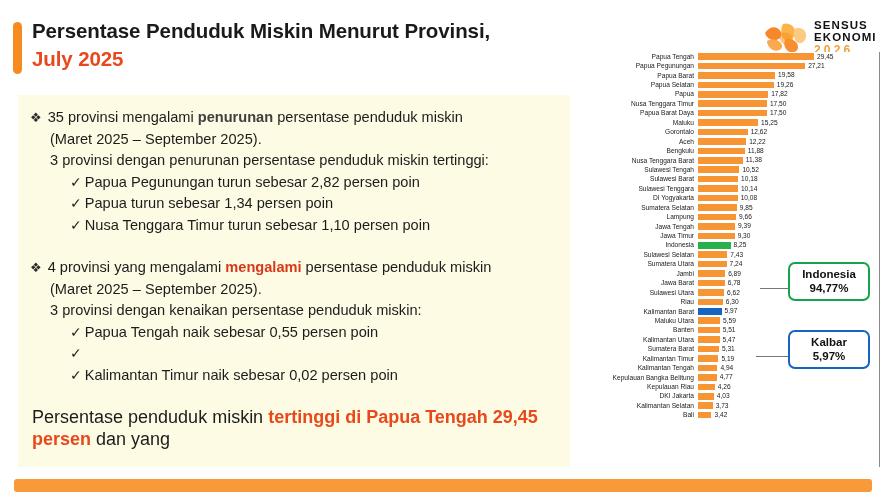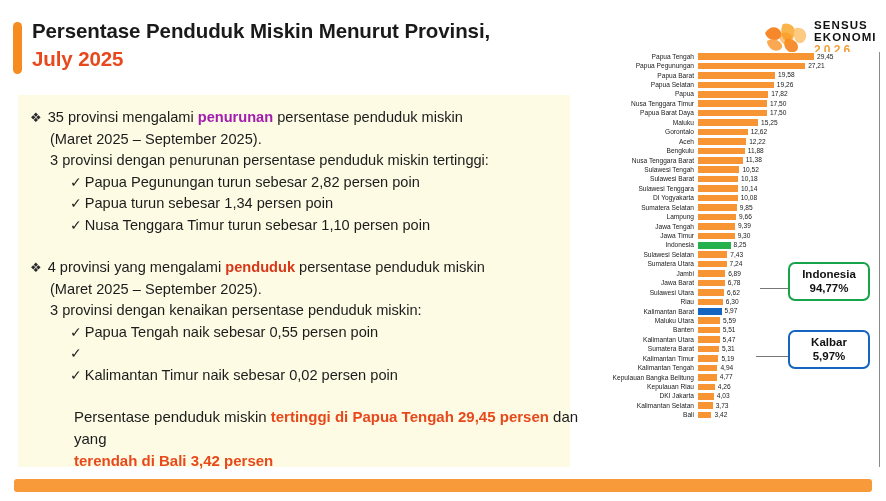--- a/index.html
+++ b/index.html
@@ -48,26 +48,26 @@
     line-height:21.5px;
   }
   #b1{position:absolute;left:12px;top:12px;width:532px;}
   #b2{position:absolute;left:12px;top:162px;width:532px;}
   #b3{position:absolute;left:14px;top:311px;width:524px;}
   .bullet-row{display:flex;align-items:flex-start;}
   .dia{
     color:#2b2b2b;font-size:13px;line-height:21.5px;margin-right:6px;flex:0 0 auto;
   }
   .btext{flex:1 1 auto;}
-  .hl-orange{color:#a21caf;font-weight:bold;}
+  .hl-orange{color:#404040;font-weight:bold;}
   .hl-red{color:#D8381A;font-weight:bold;}
   .sub-line{margin-left:20px;}
   .chk-row{display:flex;align-items:flex-start;margin-left:40px;}
   .chk{color:#1c1c1c;font-size:14px;margin-right:3px;flex:0 0 auto;}
-  .final-text{color:#1c1c1c;font-size:15px;line-height:22px;font-weight:500;margin-left:42px;}
+  .final-text{color:#1c1c1c;font-size:18px;line-height:22px;font-weight:500;}
   .final-hl{color:#E8491C;font-weight:bold;}
   
   #chart-panel{
     position:absolute;left:592px;top:52px;width:288px;height:415px;
     background:#ffffff;
   }
   #chart-divider{
     position:absolute;left:879px;top:52px;width:1px;height:415px;background:#8a8a8a;
   }
   .bar-row{
@@ -150,40 +150,39 @@
     </div>
     <div class="chk-row">
       <span class="chk">✓</span>
       <span>Nusa Tenggara Timur turun sebesar 1,10 persen poin</span>
     </div>
   </div>
 
   <div class="para" id="b2">
     <div class="bullet-row">
       <span class="dia">❖</span>
-      <span class="btext"><span>4 provinsi yang mengalami </span><span class="hl-red">penduduk</span><span> persentase penduduk miskin</span></span>
+      <span class="btext"><span>4 provinsi yang mengalami </span><span class="hl-red">mengalami</span><span> persentase penduduk miskin</span></span>
     </div>
     <div class="sub-line">(Maret 2025 – September 2025).</div>
     <div class="sub-line">3 provinsi dengan kenaikan persentase penduduk miskin:</div>
     <div class="chk-row">
       <span class="chk">✓</span>
       <span>Papua Tengah naik sebesar 0,55 persen poin</span>
     </div>
     <div class="chk-row">
       <span class="chk">✓</span>
     </div>
     <div class="chk-row">
       <span class="chk">✓</span>
       <span>Kalimantan Timur naik sebesar 0,02 persen poin</span>
     </div>
   </div>
 
   <div class="para final-text" id="b3">
     <span>Persentase penduduk miskin </span><span class="final-hl">tertinggi di Papua Tengah 29,45 persen</span><span> dan yang</span><br>
-    <span class="final-hl">terendah di Bali 3,42 persen</span>
   </div>
 </div>
 
 <div id="chart-panel">
     <div class="bar-row">
       <div class="blabel">Papua Tengah</div>
       <div class="btrack">
         <div class="bfill" style="width: 116px;"></div>
         <div class="bval" style="left: 119px;">29,45</div>
       </div>

